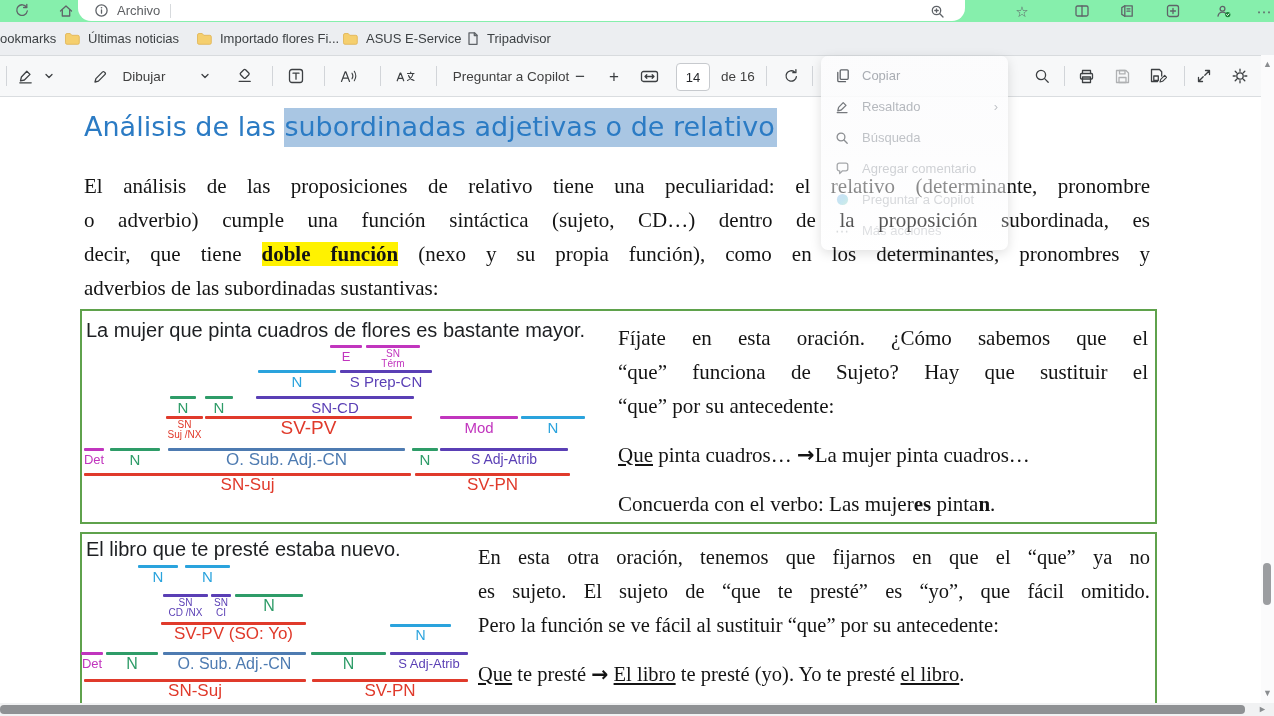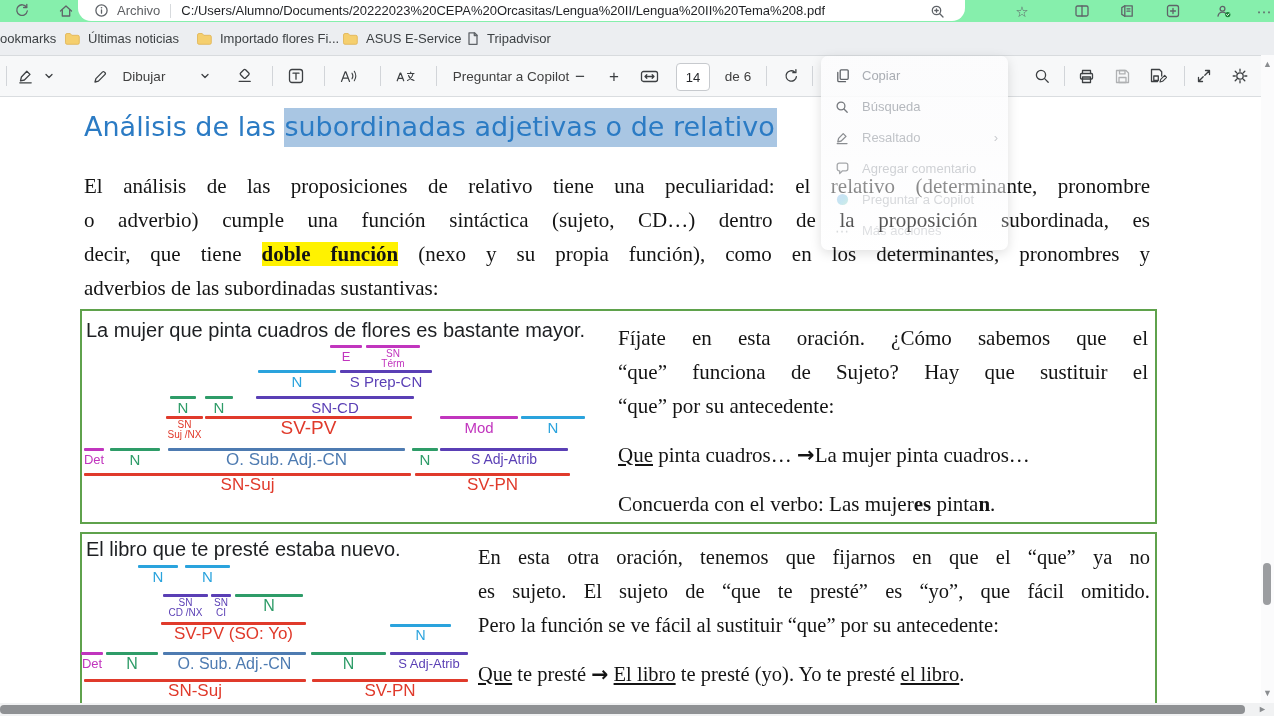--- a/index.html
+++ b/index.html
@@ -95,21 +95,20 @@
   </div>
   <div class="addressbox">
     <span style="margin-left:16px"></span>
     <svg width="15" height="15" class="ico">
       <circle cx="7.5" cy="7.5" r="5.6"></circle>
         <path d="M7.5 7v3.2"></path>
         <circle cx="7.5" cy="4.8" r=".8" fill="#5f6368" stroke="none"></circle>
       </svg>
     <span class="addr-label">Archivo</span>
     <span class="addr-div"></span>
-    <span class="addr-url">C:/Users/Alumno/Documents/20222023%20CEPA%20Orcasitas/Lengua%20II/Lengua%20II%20Tema%208.pdf</span>
   </div>
   <div class="tb-ic" style="left:927px">
     <svg width="15" height="15" class="ico">
         <circle cx="6.5" cy="6.5" r="4.2"></circle>
         <path d="M9.8 9.8L13 13"></path>
         <path d="M4.8 6.5h3.4M6.5 4.8v3.4"></path>
       </svg>
   </div>
   <div class="tb-ic" style="left:1012px">
     <span class="star-txt">☆</span>
@@ -243,21 +242,21 @@
 <div class="tbtn" style="left:634px;width:30px">
   <svg width="19" height="15" class="ico-dark">
     <rect x="1.5" y="2.5" width="16" height="10" rx="2"></rect>
       <path d="M5 7.5h9M5 7.5l1.8-1.8M5 7.5l1.8 1.8M14 7.5l-1.8-1.8M14 7.5l-1.8 1.8"></path>
     </svg>
 </div>
 <div class="pagebox">
   <span>14</span>
 </div>
 <div class="tbtn" style="left:716px;width:44px">
-  <span class="tlabel">de 6</span>
+  <span class="tlabel">de 16</span>
 </div>
 <div class="tsep" style="left:766px"></div>
 <div class="tbtn" style="left:776px;width:30px">
   <svg width="17" height="17" class="ico-dark">
       <path d="M13.4 8.6A5.2 5.2 0 1 1 11.6 4"></path>
       <path d="M12.9 1.6v3.1H9.8"></path>
     </svg>
 </div>
 <div class="tsep" style="left:812px"></div>
 <div class="tbtn" style="left:1028px;width:28px">
@@ -474,35 +473,35 @@
       <svg width="15" height="15" class="ico">
           <rect x="5.2" y="1.8" width="8" height="9.5" rx="1"></rect>
           <path d="M2.8 4.5v8a1.2 1.2 0 0 0 1.2 1.2h6.5"></path>
         </svg>
       </span>
     <span>Copiar</span>
   </div>
   <div class="cm-item">
     <span class="cm-ic">
       <svg width="14" height="14" class="ico">
-          <circle cx="6" cy="6" r="3.9"></circle>
-          <path d="M9 9l3.2 3.2"></path>
-        </svg>
-      </span>
-    <span>Búsqueda</span>
-  </div>
-  <div class="cm-item">
-    <span class="cm-ic">
-      <svg width="14" height="14" class="ico">
           <path d="M8.2 2.6l2.8 2.8L6.2 10l-3.4.8.8-3.4z"></path>
           <path d="M2.2 12.6h9.8"></path>
         </svg>
       </span>
     <span>Resaltado</span>
     <span class="cm-arrow">›</span>
+  </div>
+  <div class="cm-item">
+    <span class="cm-ic">
+      <svg width="14" height="14" class="ico">
+          <circle cx="6" cy="6" r="3.9"></circle>
+          <path d="M9 9l3.2 3.2"></path>
+        </svg>
+      </span>
+    <span>Búsqueda</span>
   </div>
   <div class="cm-item">
     <span class="cm-ic">
       <svg width="15" height="15" class="ico">
           <path d="M2.2 4.2a2 2 0 0 1 2-2h6.6a2 2 0 0 1 2 2v3.6a2 2 0 0 1-2 2H7.5l-2.8 2.8V9.8h-.5a2 2 0 0 1-2-2z"></path>
         </svg>
       </span>
     <span>Agregar comentario</span>
   </div>
   <div class="cm-item">

